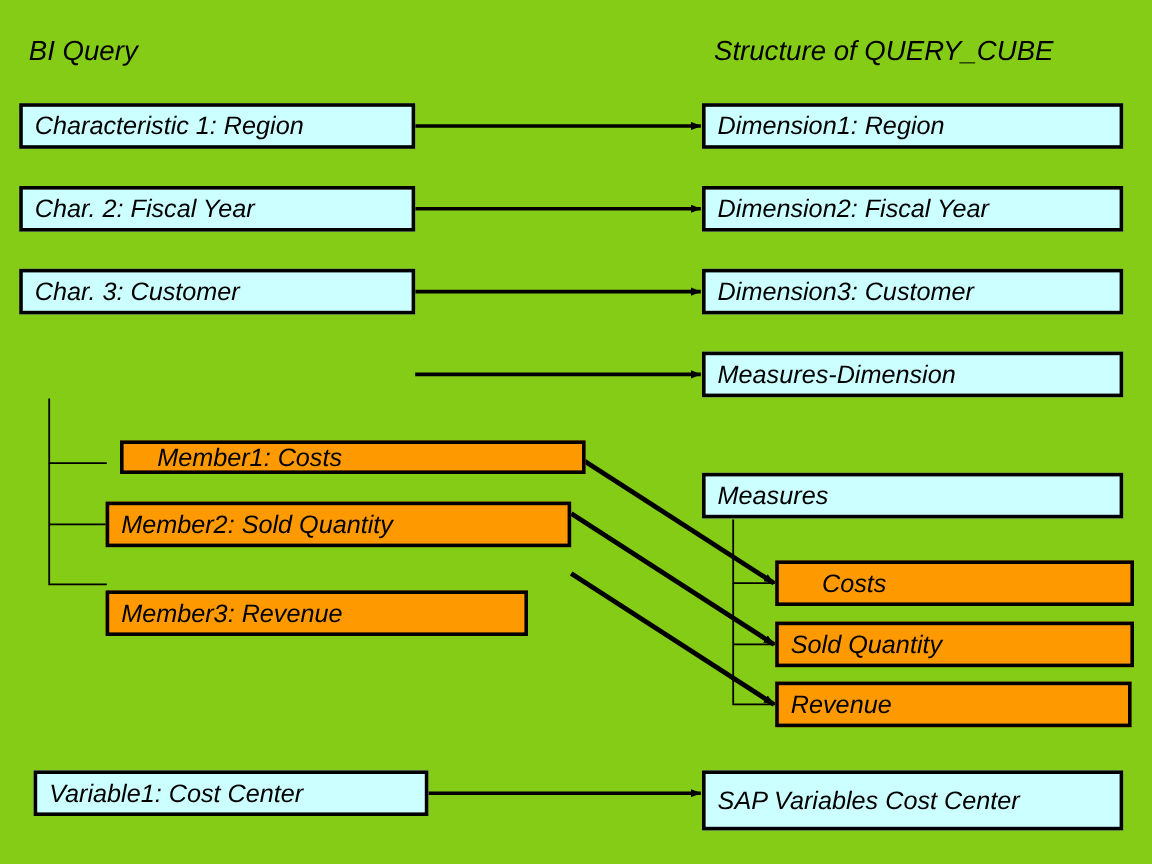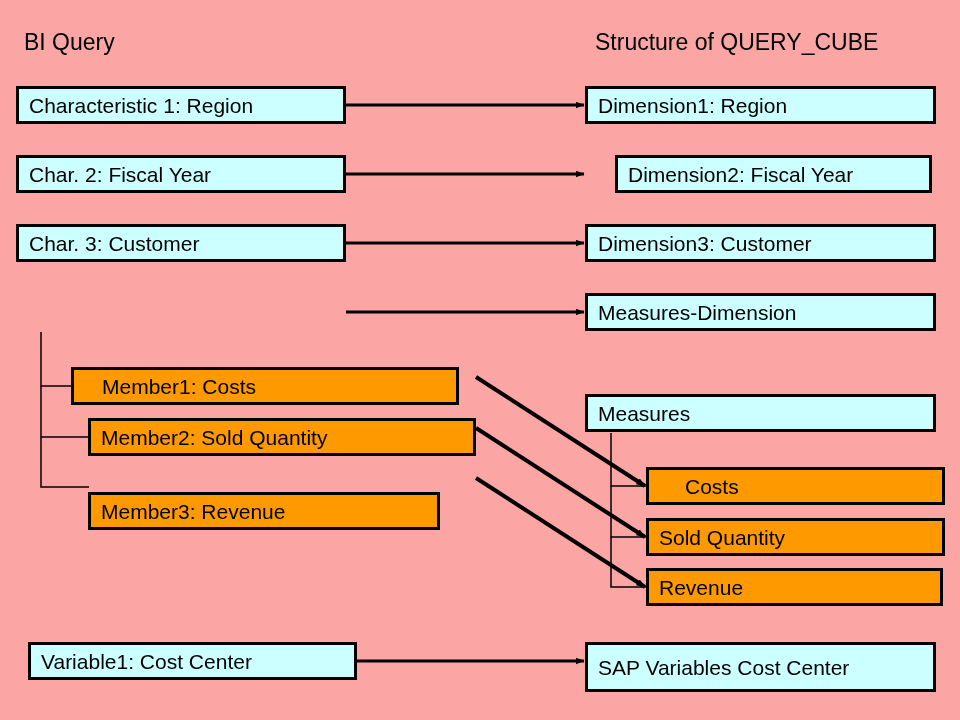--- a/index.html
+++ b/index.html
@@ -10,21 +10,22 @@
   body {
     width: 960px;
     height: 720px;
     font-family: "Liberation Sans", sans-serif;
     overflow: hidden;
   }
   #canvas {
     position: relative;
     width: 960px;
     height: 720px;
-    background: #fca5a5;
+    background: #84cc16;
+    font-style: italic;
   }
   #edges {
     position: absolute;
     left: 0;
     top: 0;
     width: 960px;
     height: 720px;
     pointer-events: none;
   }
   .col-title {
@@ -84,31 +85,31 @@
   <div class="col-title" style="left:24px; top:31px;">BI Query</div>
   <div class="col-title" style="left:595px; top:31px;">Structure of QUERY_CUBE</div>
 
   <div class="node cyan" style="left:16px; top:86px; width:330px; height:38px;">Characteristic 1: Region</div>
 
   <div class="node cyan" style="left:16px; top:155px; width:330px; height:38px;">Char. 2: Fiscal Year</div>
 
   <div class="node cyan" style="left:16px; top:224px; width:330px; height:38px;">Char. 3: Customer</div>
 
 
-  <div class="node orange" style="left:71px; top:367px; width:388px; height:38px;padding-left:28px;">Member1: Costs</div>
+  <div class="node orange" style="left:100px; top:367px; width:388px; height:28px;padding-left:28px;">Member1: Costs</div>
 
   <div class="node orange" style="left:88px; top:418px; width:388px; height:38px;">Member2: Sold Quantity</div>
 
   <div class="node orange" style="left:88px; top:468px; width:352px; height:38px;margin-top:24px;">Member3: Revenue</div>
 
   <div class="node cyan" style="left:28px; top:642px; width:329px; height:38px;">Variable1: Cost Center</div>
 
   <div class="node cyan" style="left:585px; top:86px; width:351px; height:38px;">Dimension1: Region</div>
 
-  <div class="node cyan" style="left:615px; top:155px; width:317px; height:38px;">Dimension2: Fiscal Year</div>
+  <div class="node cyan" style="left:585px; top:155px; width:351px; height:38px;">Dimension2: Fiscal Year</div>
 
   <div class="node cyan" style="left:585px; top:224px; width:351px; height:38px;">Dimension3: Customer</div>
 
   <div class="node cyan" style="left:585px; top:293px; width:351px; height:38px;">Measures-Dimension</div>
 
   <div class="node cyan" style="left:585px; top:394px; width:351px; height:38px;">Measures</div>
 
   <div class="node orange" style="left:646px; top:467px; width:299px; height:38px;padding-left:36px;">Costs</div>
 
   <div class="node orange" style="left:646px; top:518px; width:299px; height:38px;">Sold Quantity</div>

